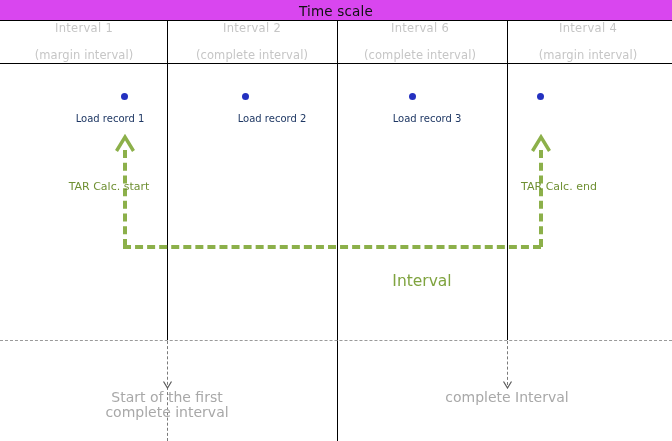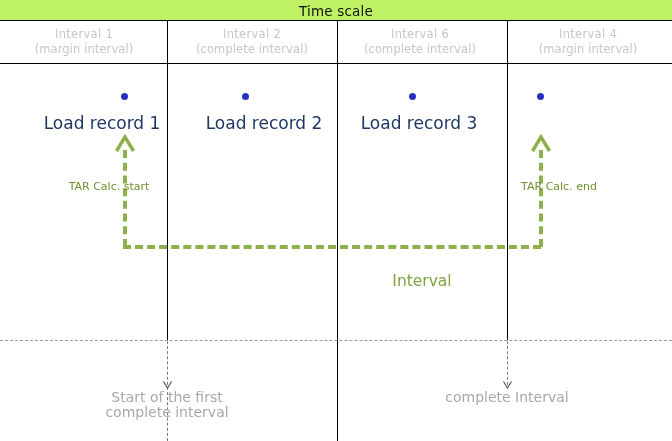--- a/index.html
+++ b/index.html
@@ -18,21 +18,21 @@
     overflow: hidden;
   }
 
   
   .title-band {
     position: absolute;
     left: 0;
     top: 0;
     width: 672px;
     height: 21px;
-    background: #bef264;
+    background: #d946ef;
     display: flex;
     align-items: center;
     justify-content: center;
   }
   .title-band .title-text {
     font-size: 13.5px;
     color: #111111;
     letter-spacing: 0.2px;
   }
 
@@ -43,21 +43,21 @@
     top: 21px;
     width: 672px;
     height: 42px;
     display: flex;
   }
   .interval-cell {
     flex: 1 1 0;
     display: flex;
     flex-direction: column;
     align-items: center;
-    justify-content: center;
+    justify-content: space-between;
     color: #c6c6c6;
     font-size: 11.5px;
     line-height: 15px;
     box-sizing: border-box;
   }
   .interval-cell .iv-name { letter-spacing: 0.3px; }
   .interval-cell .iv-sub  { letter-spacing: 0.1px; }
 
   
   .hline-top {
@@ -107,23 +107,24 @@
   .record-dot {
     position: absolute;
     width: 7px;
     height: 7px;
     border-radius: 50%;
     background: #2431c0;
   }
   .record-label {
     position: absolute;
     color: #1f3864;
-    font-size: 17px;
-    white-space: nowrap;
-    transform: translateX(-50%);
+    font-size: 10px;
+    white-space: nowrap;
+    transform: translateX(-50%);
+    margin-left: 8px;
   }
 
   
   .green-vline {
     position: absolute;
     width: 0;
     border-left: 4px dashed #8cb04a;
   }
   .green-hline {
     position: absolute;

